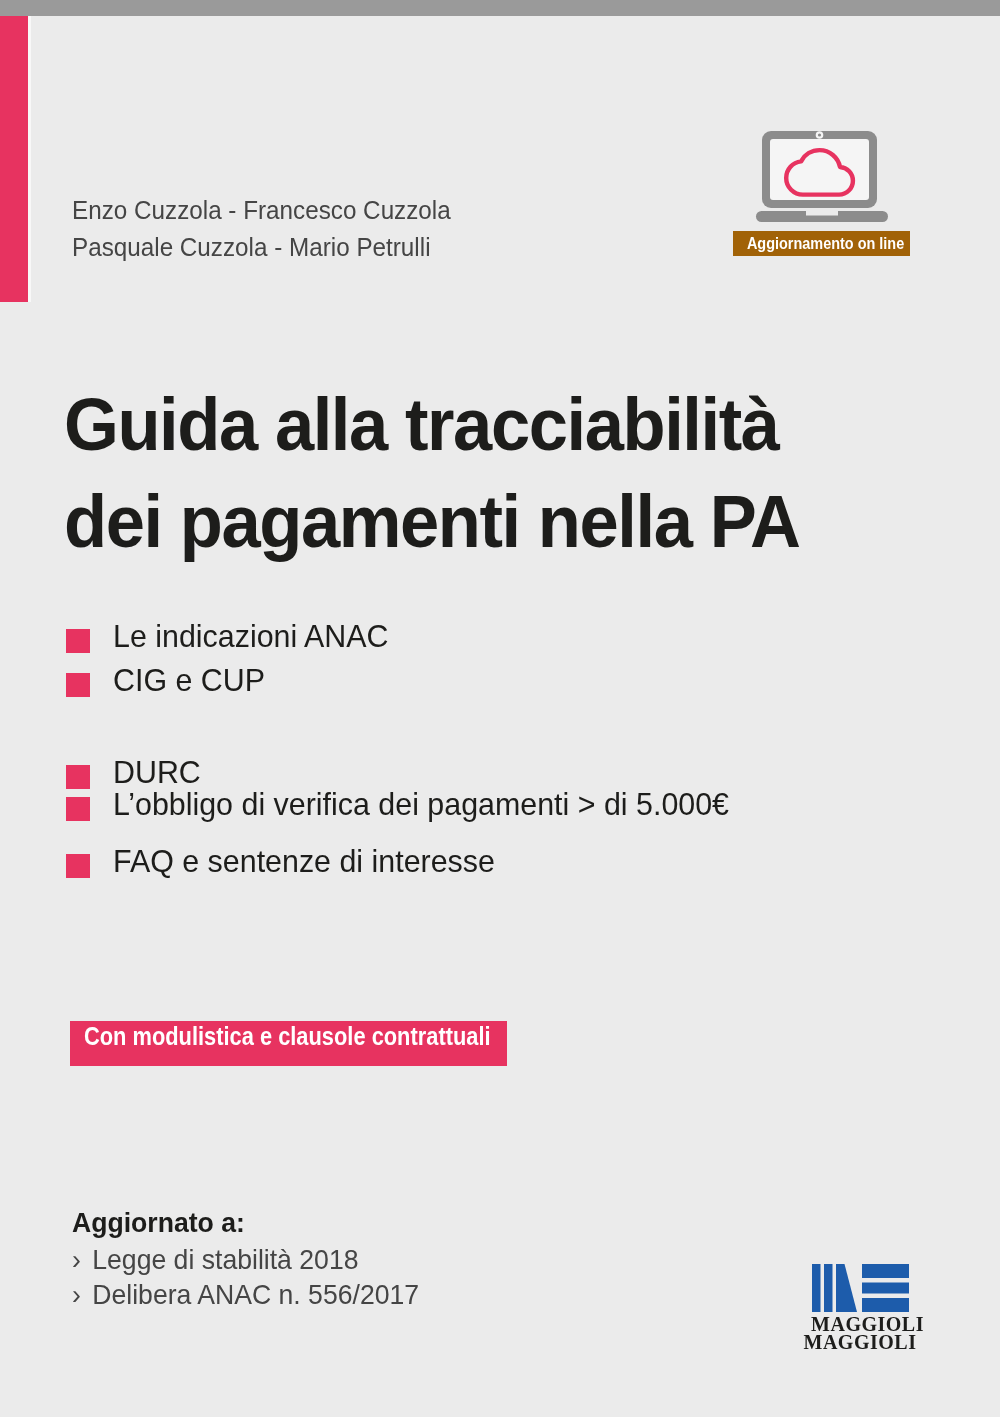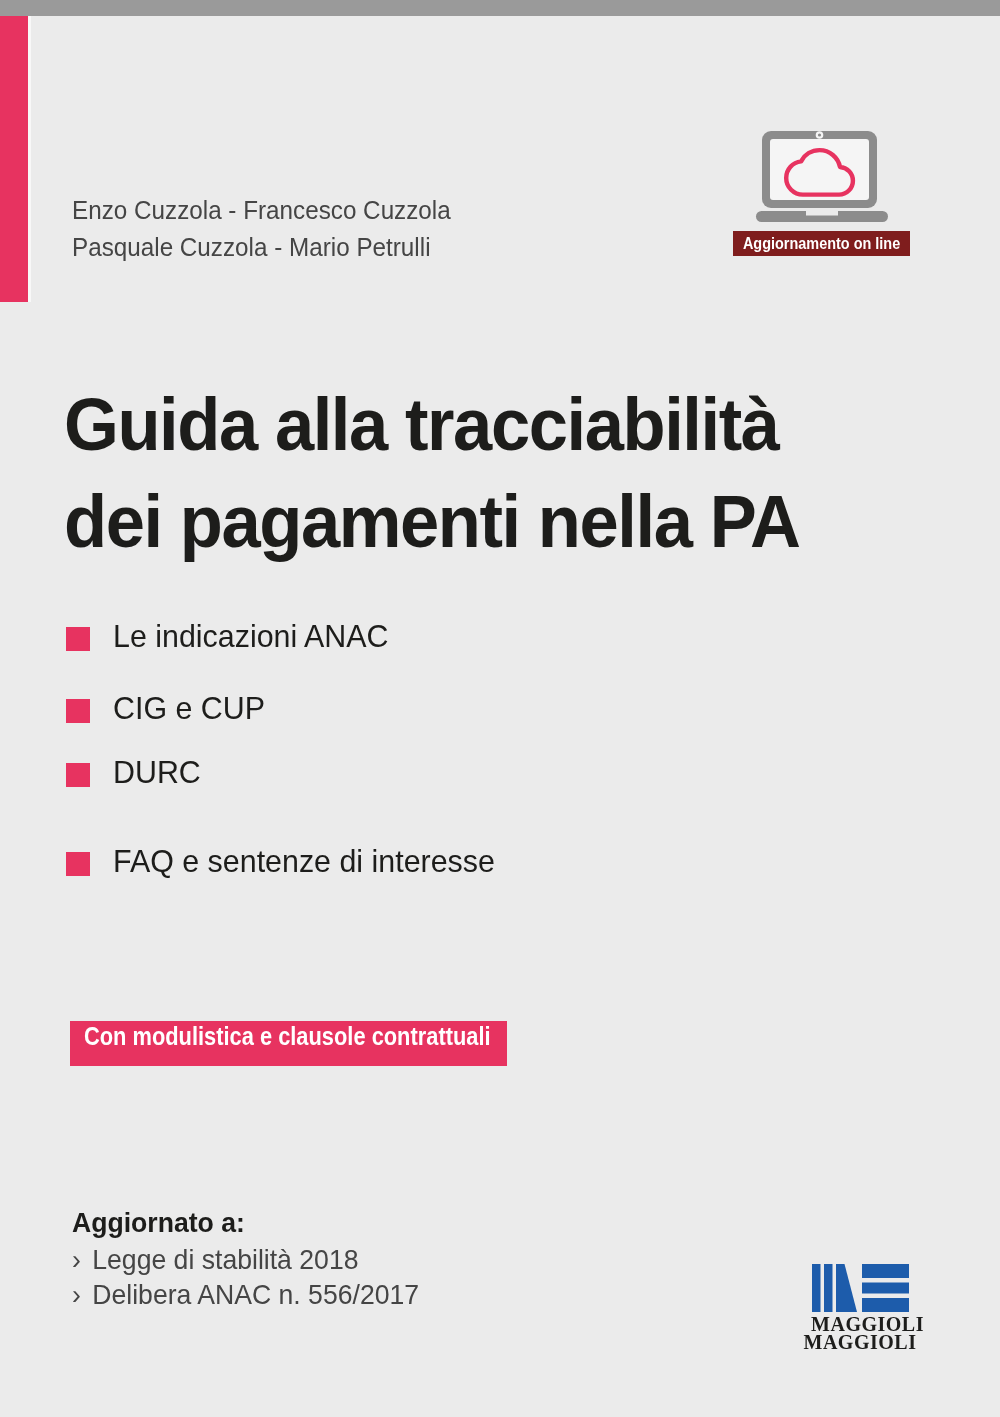--- a/index.html
+++ b/index.html
@@ -19,32 +19,32 @@
   
   .accent-bar{left:0;top:0;width:28px;height:286px;background:#e73360;}
   .accent-bar-edge{left:28px;top:0;width:3px;height:286px;background:#f8f8f8;}
 
   
   .authors{left:72px;top:176px;color:#454545;font-size:25px;font-weight:300;
            line-height:37px;transform:scaleX(.97);transform-origin:0 0;white-space:nowrap;}
 
   
   .laptop-svg{left:750px;top:107px;width:140px;height:102px;}
-  .update-badge{left:733px;top:215px;width:177px;height:25px;background:#7f1d1d;
-                display:flex;align-items:center;justify-content:center;}
+  .update-badge{left:733px;top:215px;width:177px;height:25px;background:#a16207;
+                display:flex;align-items:center;justify-content:flex-start;}
   .update-badge span{color:#ffffff;font-size:17px;font-weight:700;white-space:nowrap;
                      transform:scaleX(.85);transform-origin:50% 50%;}
 
   
   .book-title{left:64px;top:360px;color:#1d1d1b;font-size:75px;font-weight:700;
               line-height:97px;letter-spacing:-1.5px;transform:scaleX(.94);
               transform-origin:0 0;white-space:nowrap;}
 
   
-  .topic{left:66px;display:flex;align-items:center;white-space:nowrap;}
+  .topic{left:66px;display:flex;align-items:flex-end;white-space:nowrap;}
   .topic .sq{width:24px;height:24px;background:#e73360;flex:0 0 auto;margin-top:4px;}
   .topic .txt{margin-left:23px;color:#1d1d1b;font-size:32px;line-height:33px;
               transform:scaleX(.95);transform-origin:0 0;}
 
   
   .banner{left:70px;top:1005px;width:437px;height:45px;background:#e73360;
           display:flex;align-items:flex-start;}
   .banner span{color:#ffffff;font-size:26px;font-weight:700;margin-left:14px;
                white-space:nowrap;transform:scaleX(.84);transform-origin:0 50%;}
 
@@ -94,27 +94,31 @@
 
   <div class="abs book-title">
     <div>Guida alla tracciabilità</div>
     <div>dei pagamenti nella PA</div>
   </div>
 
   <div class="abs topic" style="top:604px">
     <span class="sq"></span>
     <span class="txt">Le indicazioni ANAC</span>
   </div>
-  <div class="abs topic" style="top:676px">
+  <div class="abs topic" style="top:648px">
     <span class="sq"></span>
     <span class="txt">CIG e CUP</span>
   </div>
   <div class="abs topic" style="top:740px">
     <span class="sq"></span>
     <span class="txt">DURC</span>
+  </div>
+  <div class="abs topic" style="top:772px">
+    <span class="sq"></span>
+    <span class="txt">L’obbligo di verifica dei pagamenti &gt; di 5.000€</span>
   </div>
   <div class="abs topic" style="top:829px">
     <span class="sq"></span>
     <span class="txt">FAQ e sentenze di interesse</span>
   </div>
 
   <div class="abs banner">
     <span>Con modulistica e clausole contrattuali</span>
   </div>
 

